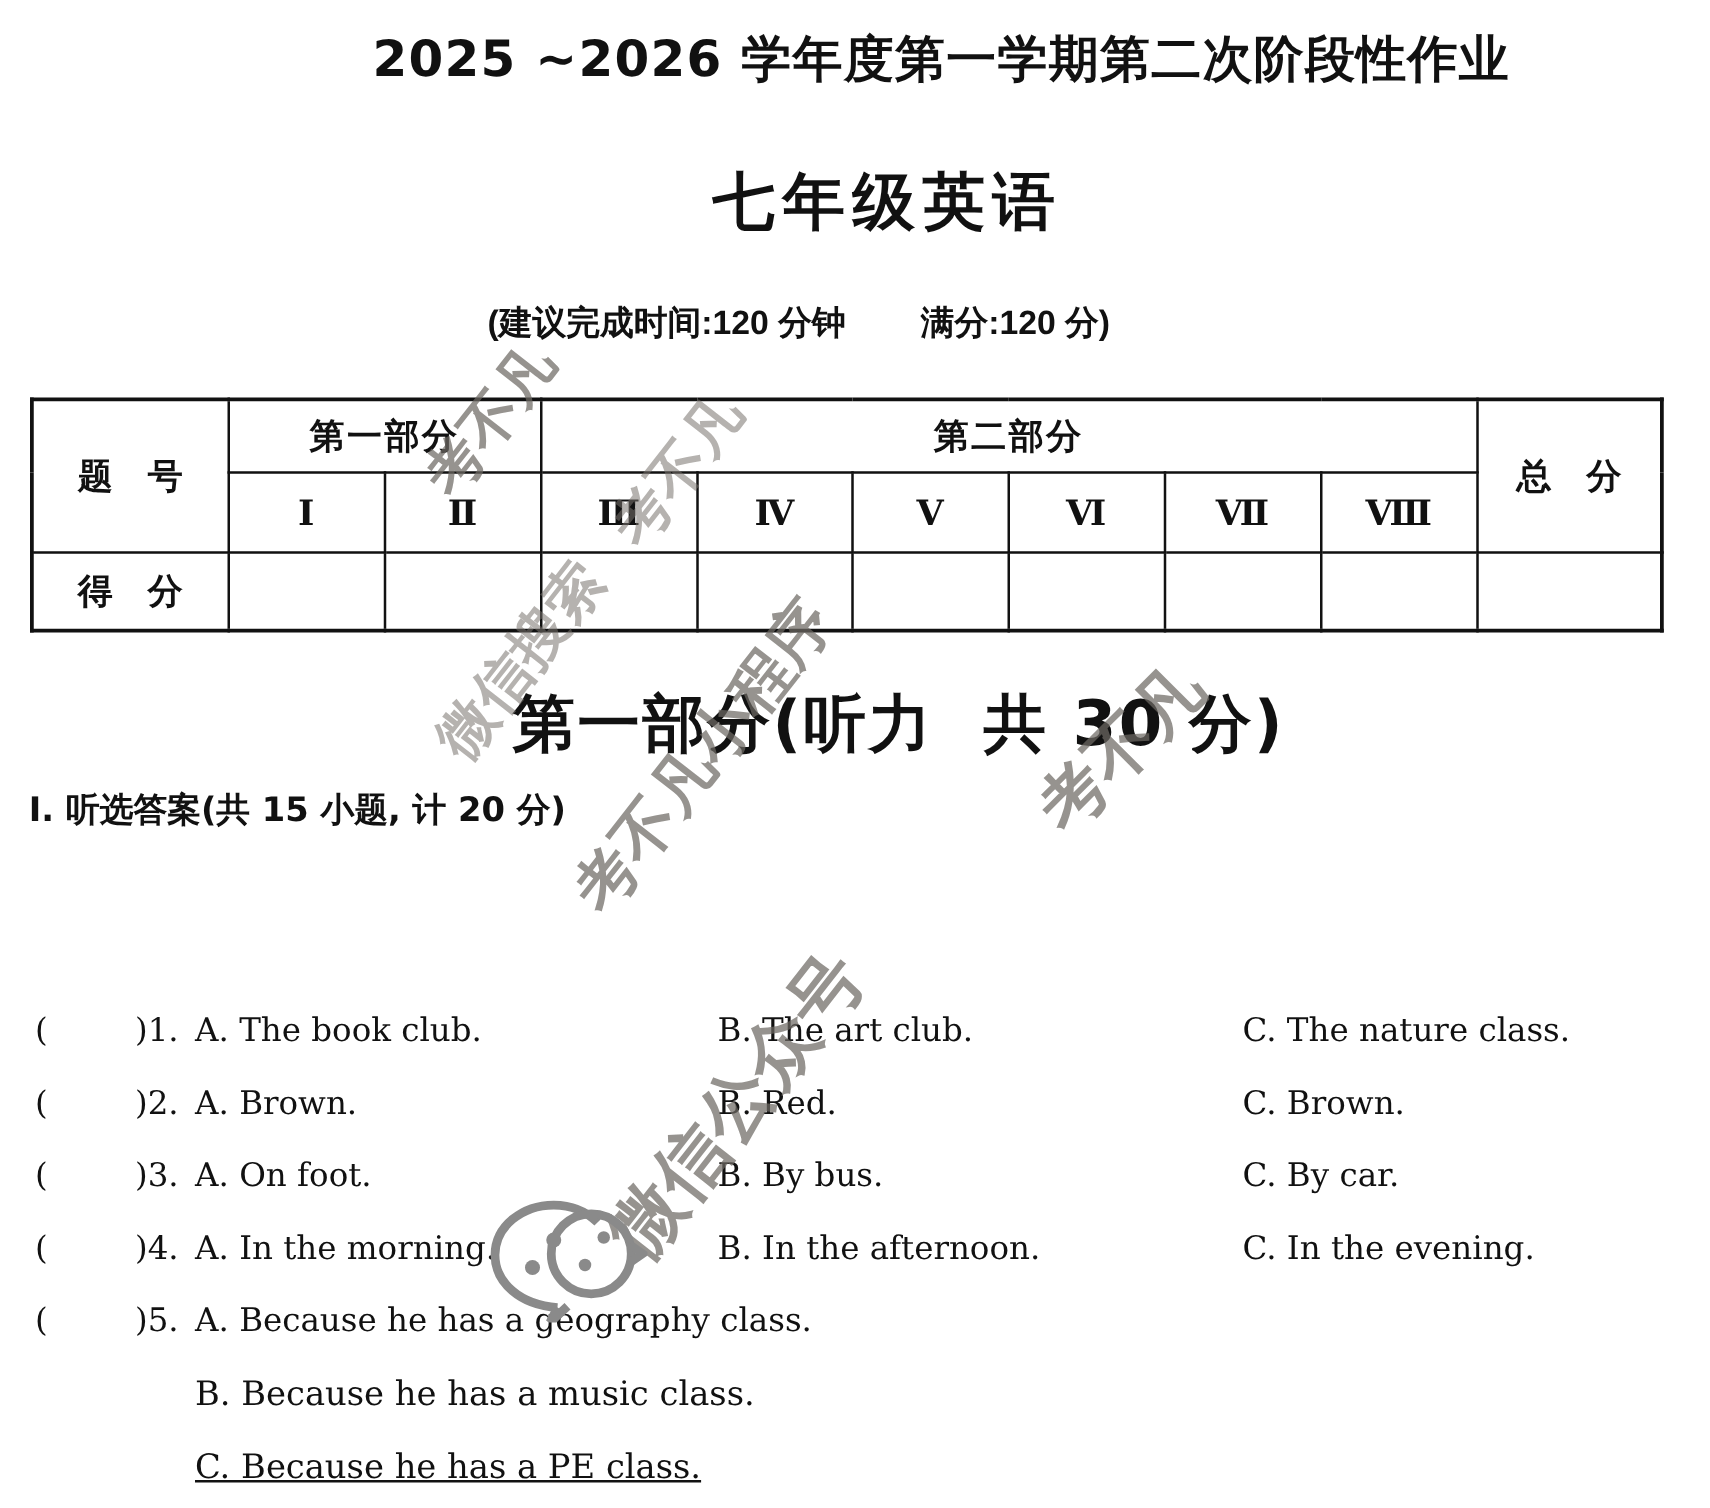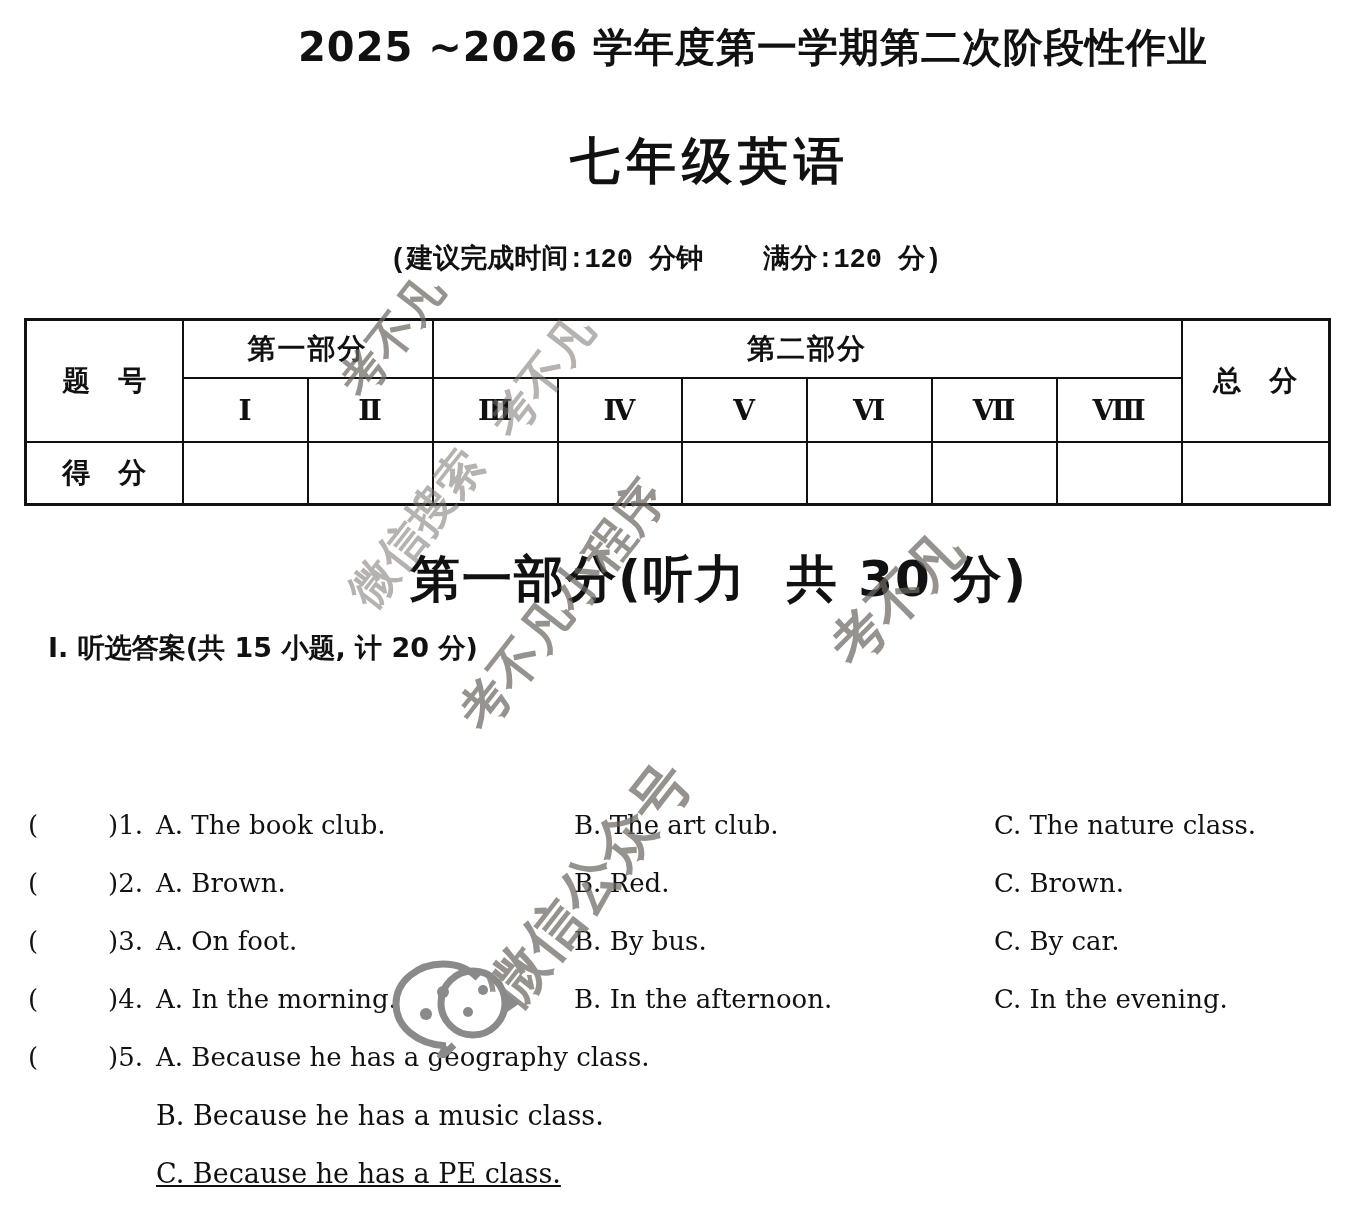--- a/index.html
+++ b/index.html
@@ -34,21 +34,21 @@
       font-family: "DejaVu Serif", "Liberation Serif", serif;
       font-weight: bold;
       font-size: 50px;
       letter-spacing: 6px;
     }
     .exam-meta {
       position: absolute;
       left: 390px;
       top: 240px;
       font-size: 27px;
-      font-family: Liberation Mono, monospace;
+      font-family: Liberation Sans, sans-serif;
       font-weight: bold;
       white-space: nowrap;
     }
     .exam-meta .gap { display: inline-block; width: 60px; }
 
     
     .score-table {
       position: absolute;
       left: 24px;
       top: 318px;
@@ -82,21 +82,21 @@
       font-family: "DejaVu Sans", sans-serif;
       font-weight: bold;
       font-size: 50px;
       white-space: nowrap;
       letter-spacing: 2px;
     }
     .part-heading .gap { display: inline-block; width: 40px; }
 
     .section-heading {
       position: absolute;
-      left: 48px;
+      left: 23px;
       top: 630px;
       font-family: "DejaVu Sans", sans-serif;
       font-weight: bold;
       font-size: 27px;
       white-space: nowrap;
     }
     .instruction {
       position: absolute;
       left: 28px;
       top: 688px;

